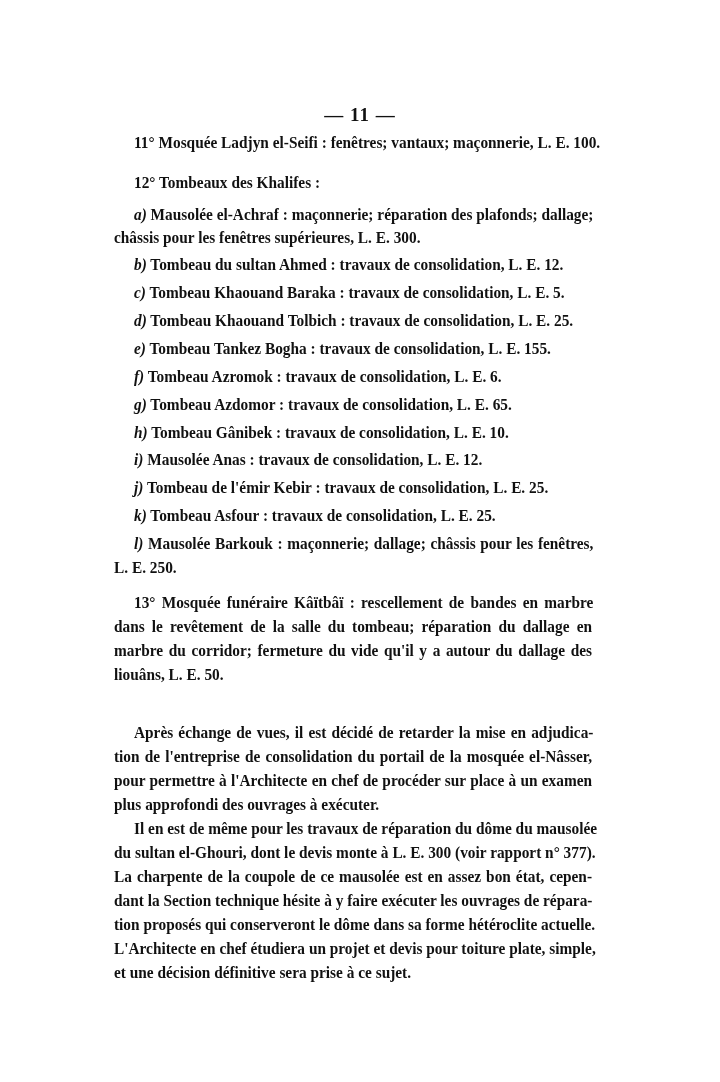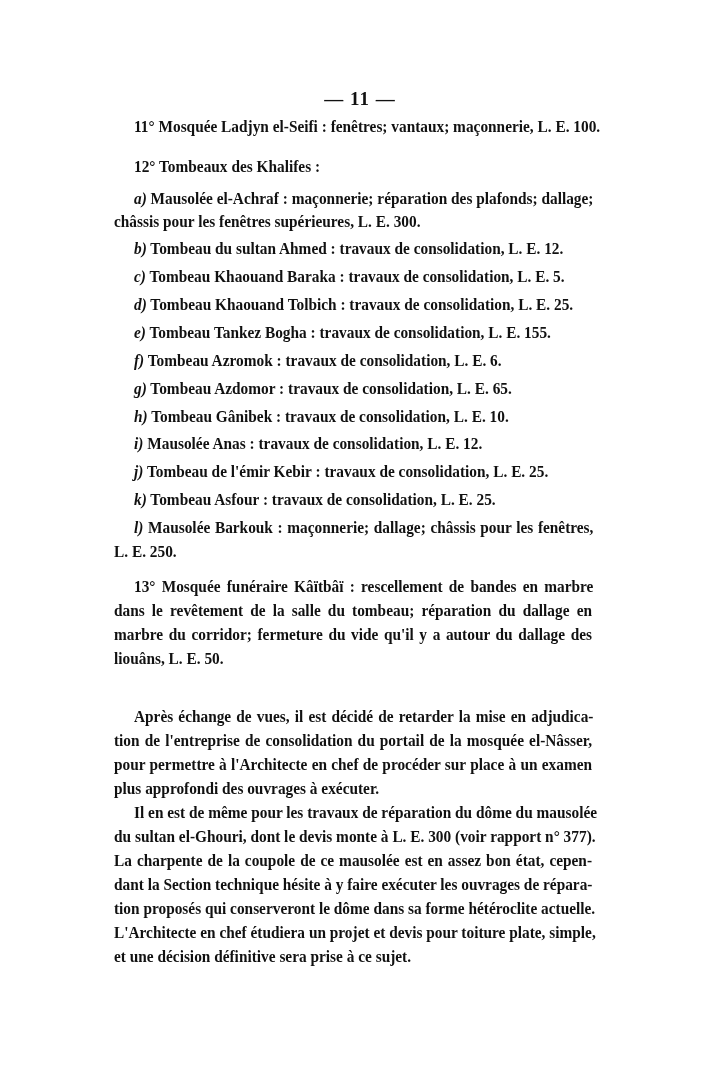--- a/index.html
+++ b/index.html
@@ -1,18 +1,18 @@
 <!DOCTYPE html>
 <html><head>
 <meta charset="utf-8">
 <style>
   html, body { margin: 0; padding: 0; background: #ffffff; }
   body { width: 720px; height: 1082px; position: relative; overflow: hidden;
          font-family: "Liberation Serif", "DejaVu Serif", serif; color: #111; }
-  .page { position: absolute; left: 0; top: 0; width: 720px; height: 824px; }
+  .page { position: absolute; left: 0; top: 16px; width: 720px; height: 824px; }
   .pagenum { position: absolute; top: 88px; left: 0; width: 720px; text-align: center;
              font-size: 19px; font-weight: bold; letter-spacing: 1px; }
   .line { position: absolute; left: 114px; width: 514px; font-size: 16.5px; font-weight: bold;
           line-height: 22px; white-space: nowrap; text-align: justify; text-align-last: justify;
           transform: scaleX(0.93); transform-origin: left center; }
   .line.last { text-align-last: left; }
   .line.ind { left: 134px; width: 494px; }
   .line span.it { font-style: italic; font-weight: bold; }
 </style>
 </head>

